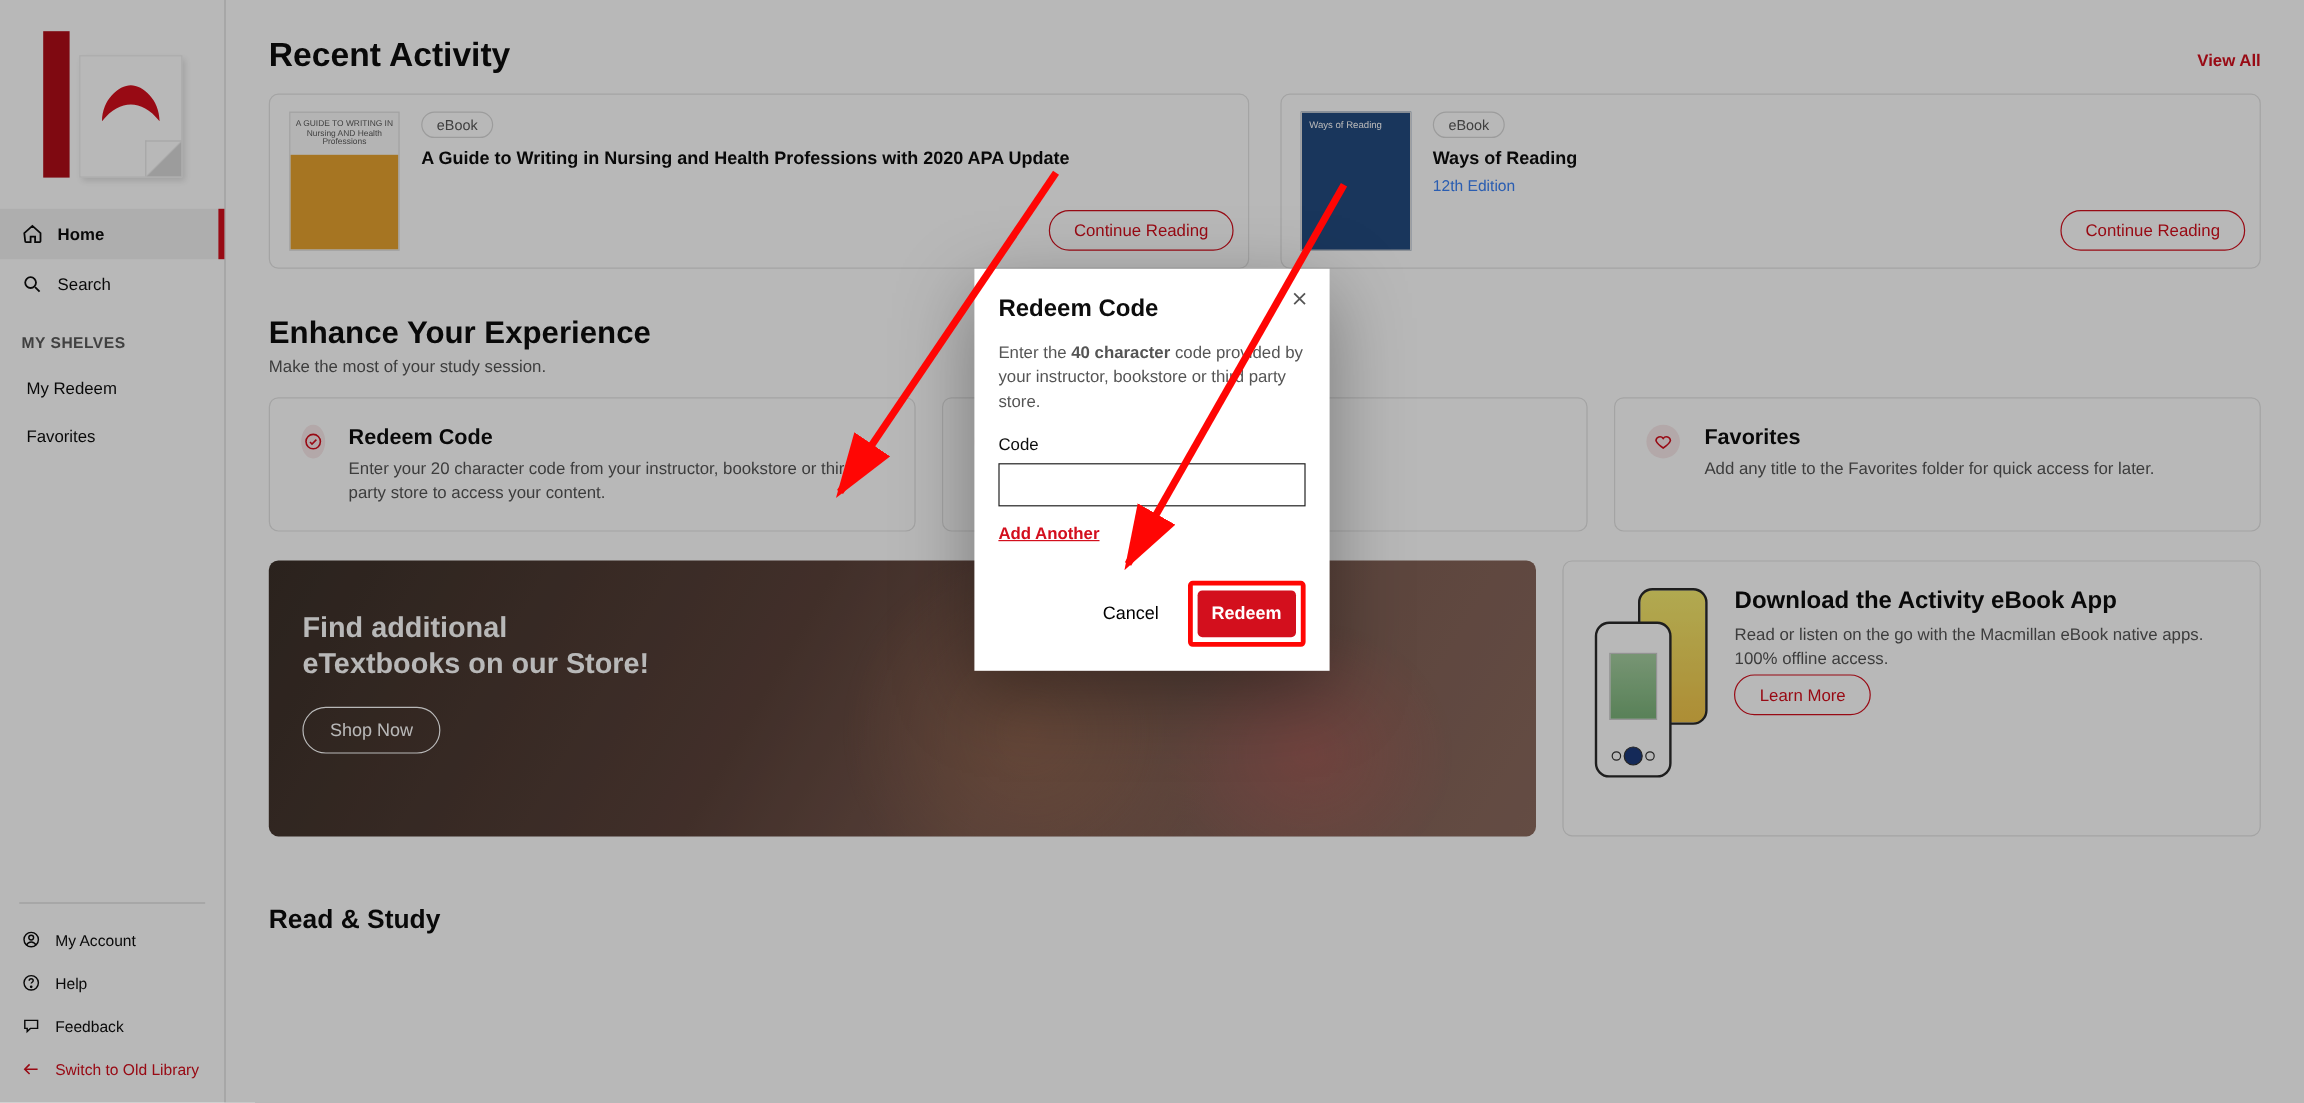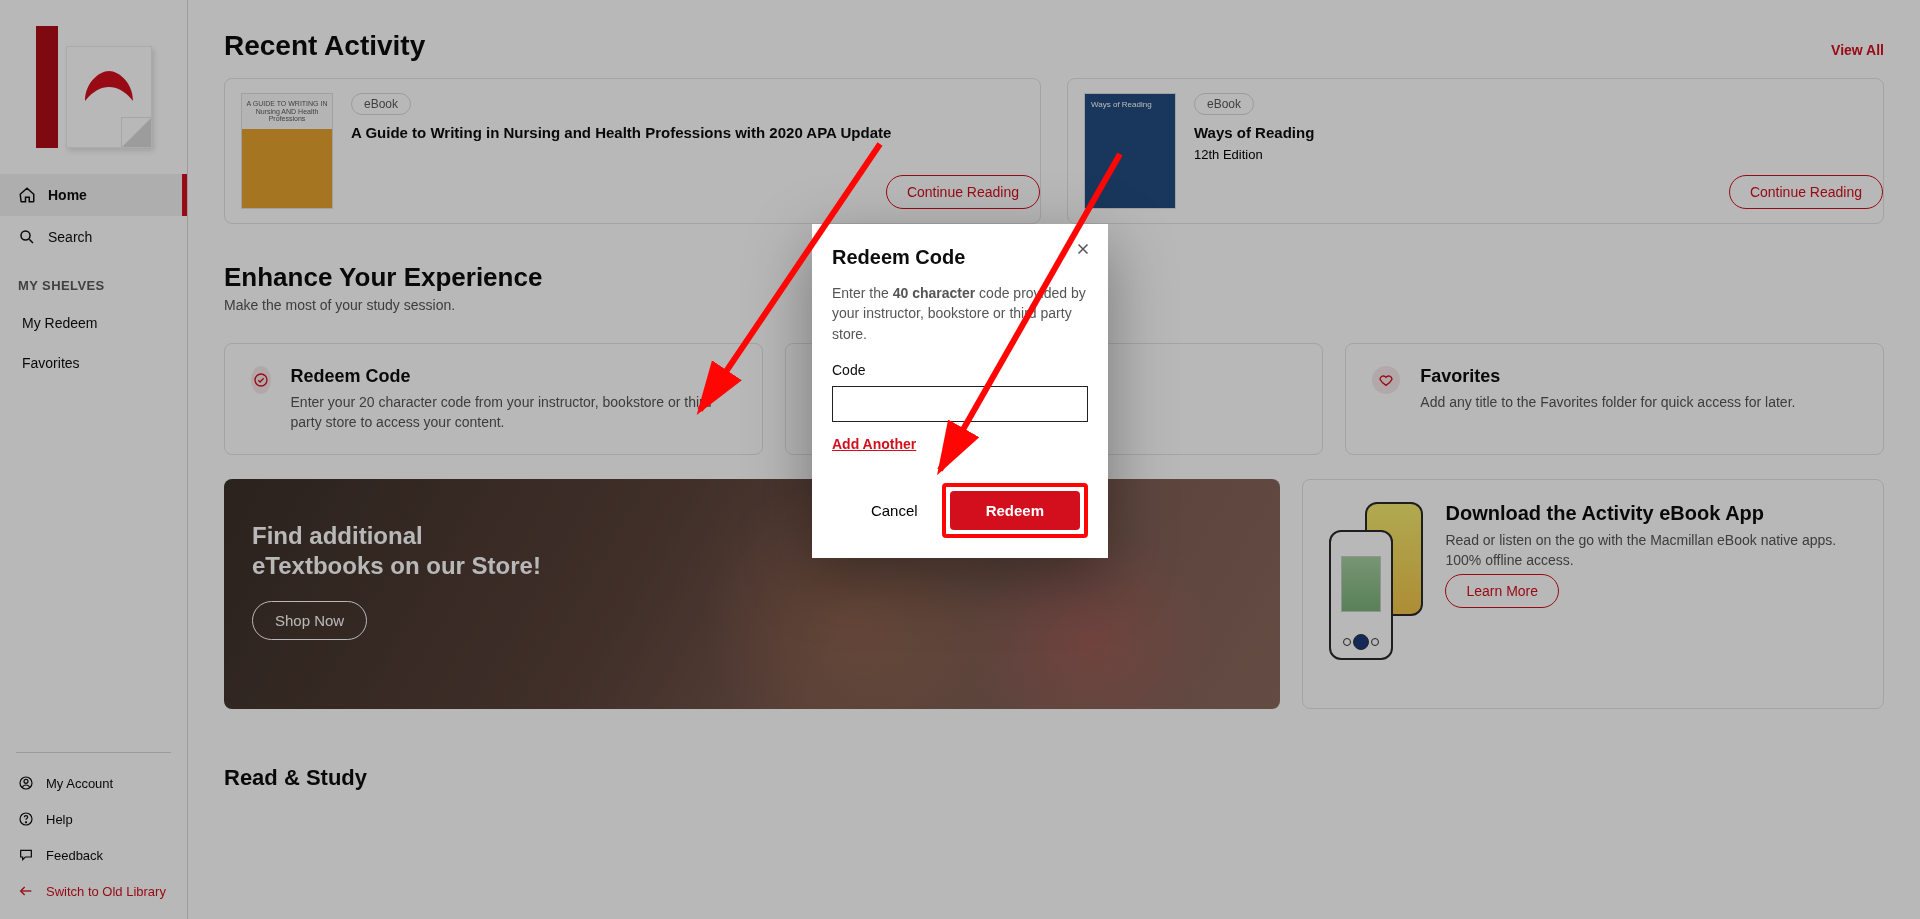--- a/index.html
+++ b/index.html
@@ -41,33 +41,33 @@
   .sf-item{display:flex;align-items:center;gap:12px;padding:10px 18px;font-size:13px;cursor:pointer;}
   .sf-item.red{color:var(--red);}
   .sf-item .ic{width:16px;height:16px;display:inline-flex;}
 
   
   .main{flex:1;overflow:auto;padding:30px 36px 40px;position:relative;}
 
   .row-header{display:flex;align-items:baseline;justify-content:space-between;margin-bottom:16px;}
   .h1{font-size:28px;font-weight:800;margin:0;}
   .h2{font-size:26px;font-weight:800;margin:0 0 4px;}
-  .sub{font-size:14px;color:#555;margin-bottom:30px;}
+  .sub{font-size:14px;color:#555;margin-bottom:18px;}
   .view-all{font-size:14px;color:var(--red);font-weight:600;cursor:pointer;}
 
   .cards{display:flex;gap:26px;}
   .book-card{flex:1;border:1px solid var(--card-border);border-radius:8px;padding:14px 16px;display:flex;gap:18px;position:relative;min-height:130px;}
   .cover{width:92px;height:116px;border:1px solid #e0e0e0;background:#fafafa;position:relative;overflow:hidden;font-size:8px;text-align:center;display:flex;flex-direction:column;}
   .cover-a .ct{padding:6px 4px;font-size:7px;line-height:1.1;color:#5a5a5a;}
   .cover-a .band{flex:1;background:#e7a330;}
   .cover-b{background:#234b80;color:#fff;padding:6px;font-size:8px;text-align:left;}
   .badge{display:inline-block;border:1px solid var(--border);border-radius:14px;padding:3px 12px;font-size:12px;color:#585858;margin-bottom:8px;}
   .title{font-size:15px;font-weight:700;line-height:1.3;}
-  .meta{font-size:13px;color:#000000;margin-top:4px;}
-  .cont-btn{position:absolute;right:0;bottom:14px;border:1px solid var(--red);color:var(--red);background:#fff;border-radius:22px;padding:8px 20px;font-size:14px;cursor:pointer;}
+  .meta{font-size:13px;color:#3b82f6;margin-top:4px;}
+  .cont-btn{position:absolute;right:12px;bottom:14px;border:1px solid var(--red);color:var(--red);background:#fff;border-radius:22px;padding:8px 20px;font-size:14px;cursor:pointer;}
 
   .feature-row{display:flex;gap:22px;}
   .fcard{flex:1;border:1px solid var(--card-border);border-radius:8px;padding:22px 26px;display:flex;gap:20px;cursor:pointer;}
   .ficon{width:28px;height:28px;border-radius:50%;background:var(--pink);display:flex;align-items:center;justify-content:center;color:var(--red);}
   .ftitle{font-size:18px;font-weight:700;margin-bottom:6px;}
   .fdesc{font-size:14px;color:#555;line-height:1.4;}
 
   .promo-row{display:flex;gap:22px;margin-top:24px;}
   .promo-banner{flex:2;min-height:230px;border-radius:8px;position:relative;overflow:hidden;color:#fff;
      background:linear-gradient(120deg,#3b3029,#5b423a 40%,#79594f 60%,#8b6a5e);}
@@ -98,21 +98,21 @@
   .scrim{position:absolute;inset:0;background:var(--scrim);display:flex;align-items:flex-start;justify-content:center;z-index:50;pointer-events:none;}
   .modal{width:296px;background:#fff;margin-top:224px;padding:22px 20px 20px;position:relative;pointer-events:auto;box-shadow:0 20px 60px rgba(0,0,0,.35);}
   .modal h3{margin:0 0 14px;font-size:20px;font-weight:700;}
   .modal p{margin:0 0 18px;font-size:14px;color:#555;line-height:1.45;}
   .modal label{font-size:14px;display:block;margin-bottom:8px;}
   .modal input{width:100%;border:1px solid #222;height:36px;padding:0 8px;font-size:14px;}
   .add-another{display:inline-block;margin-top:14px;color:var(--red);text-decoration:underline;font-size:14px;cursor:pointer;font-weight:700;}
   .modal-actions{margin-top:30px;display:flex;justify-content:flex-end;align-items:center;gap:18px;}
   .btn-cancel{background:none;border:none;font-size:15px;cursor:pointer;}
   .btn-redeem-wrap{border:4px solid #ff0604;border-radius:4px;padding:4px;}
-  .btn-redeem{background:var(--red);color:#fff;border:none;border-radius:4px;padding:11px 36px;font-size:15px;font-weight:600;cursor:pointer;}
+  .btn-redeem{background:var(--red);color:#fff;border:none;border-radius:4px;padding:11px 12px;font-size:15px;font-weight:600;cursor:pointer;}
   .close-x{position:absolute;right:14px;top:14px;width:22px;height:22px;display:flex;align-items:center;justify-content:center;cursor:pointer;color:#555;}
 
   .arrow{position:absolute;z-index:70;pointer-events:none;}
   .arrow svg{overflow:visible;}
 </style>
 </head>
 <body>
 
 <div class="app">
 

